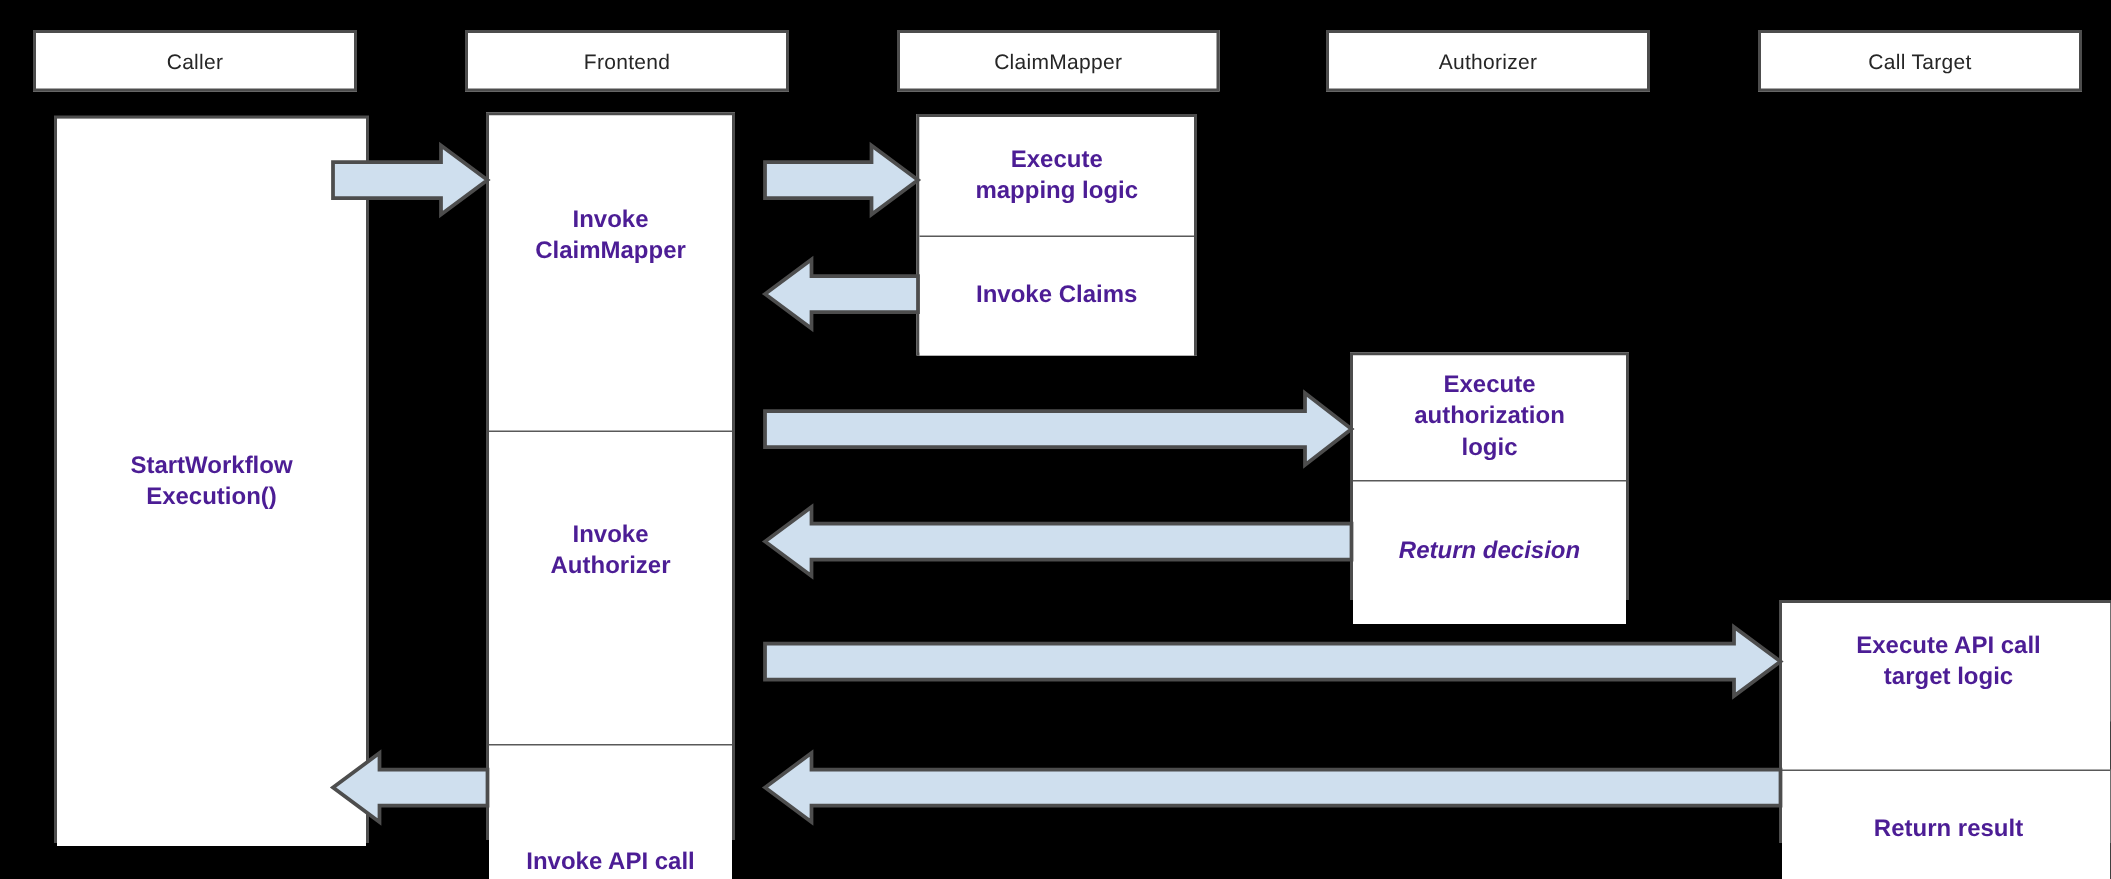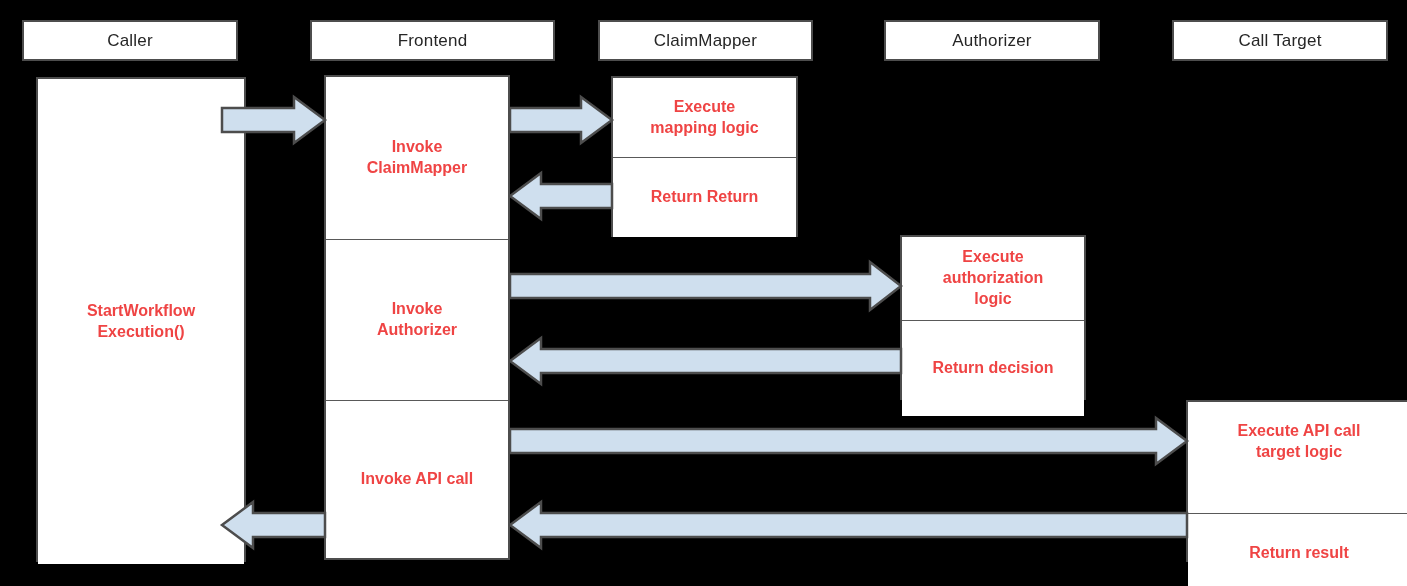--- a/index.html
+++ b/index.html
@@ -19,42 +19,42 @@
   
   .participant-header {
     position: absolute;
     box-sizing: border-box;
     background: #ffffff;
     border: 2px solid #4d4d4d;
     display: flex;
     align-items: center;
     justify-content: center;
     color: #262626;
-    font-size: 17px;
+    font-size: 14px;
     font-weight: 400;
     letter-spacing: .2px;
     white-space: nowrap;
   }
   
   .activation {
     position: absolute;
     box-sizing: border-box;
     background: #ffffff;
     border: 2px solid #4d4d4d;
     display: flex;
     flex-direction: column;
   }
   .segment {
     box-sizing: border-box;
     flex: none;
     display: flex;
     align-items: center;
     justify-content: center;
     text-align: center;
-    color: #ef4444;
+    color: #4c1d95;
     font-size: 16px;
     font-weight: bold;
     line-height: 1.3;
     padding: 2px 8px;
     background: #ffffff;
   }
   .segment + .segment {
     border-top: 1.5px solid #595959;
   }
   .segment-label {
@@ -70,21 +70,21 @@
 </style>
 </head>
 <body>
 
 <div id="canvas">
 
   <div class="participant-header" style="left:22px; top:20px; width:216px; height:41px;">
     <span>Caller</span>
   </div>
 
-  <div class="participant-header" style="left:310px; top:20px; width:245px; height:41px;">
+  <div class="participant-header" style="left:310px; top:20px; width:216px; height:41px;">
     <span>Frontend</span>
   </div>
 
   <div class="participant-header" style="left:598px; top:20px; width:215px; height:41px;">
     <span>ClaimMapper</span>
   </div>
 
   <div class="participant-header" style="left:884px; top:20px; width:216px; height:41px;">
     <span>Authorizer</span>
   </div>
@@ -93,51 +93,51 @@
     <span>Call Target</span>
   </div>
 
   <div class="activation" style="left:36px; top:77px; width:210px; height:485px;">
     <div class="segment" style="height:485px;">
       <span class="segment-label">StartWorkflow
 Execution()</span>
     </div>
   </div>
 
-  <div class="activation" style="left:324px; top:75px; width:186px; height:485px;">
+  <div class="activation" style="left:324px; top:75px; width:166px; height:485px;gap:48px;">
     <div class="segment" style="height:162px;">
       <span class="segment-label">Invoke
 ClaimMapper</span>
     </div>
     <div class="segment" style="height:161px;">
       <span class="segment-label">Invoke
 Authorizer</span>
     </div>
     <div class="segment" style="height:158px;text-align:right;">
       <span class="segment-label">Invoke API call</span>
     </div>
   </div>
 
   <div class="activation" style="left:611px; top:76px; width:187px; height:161px;">
     <div class="segment" style="height:79px;">
       <span class="segment-label">Execute
 mapping logic</span>
     </div>
     <div class="segment" style="height:80px;">
-      <span class="segment-label">Return Return</span>
+      <span class="segment-label">Invoke Claims</span>
     </div>
   </div>
 
   <div class="activation" style="left:900px; top:235px; width:186px; height:165px;">
     <div class="segment" style="height:83px;">
       <span class="segment-label">Execute
 authorization
 logic</span>
     </div>
-    <div class="segment" style="height:96px;">
+    <div class="segment" style="height:96px;font-style:italic;">
       <span class="segment-label">Return decision</span>
     </div>
   </div>
 
   <div class="activation" style="left:1186px; top:400px; width:226px; height:162px;gap:32px;">
     <div class="segment" style="height:79px;">
       <span class="segment-label">Execute API call
 target logic</span>
     </div>
     <div class="segment" style="height:79px;">

